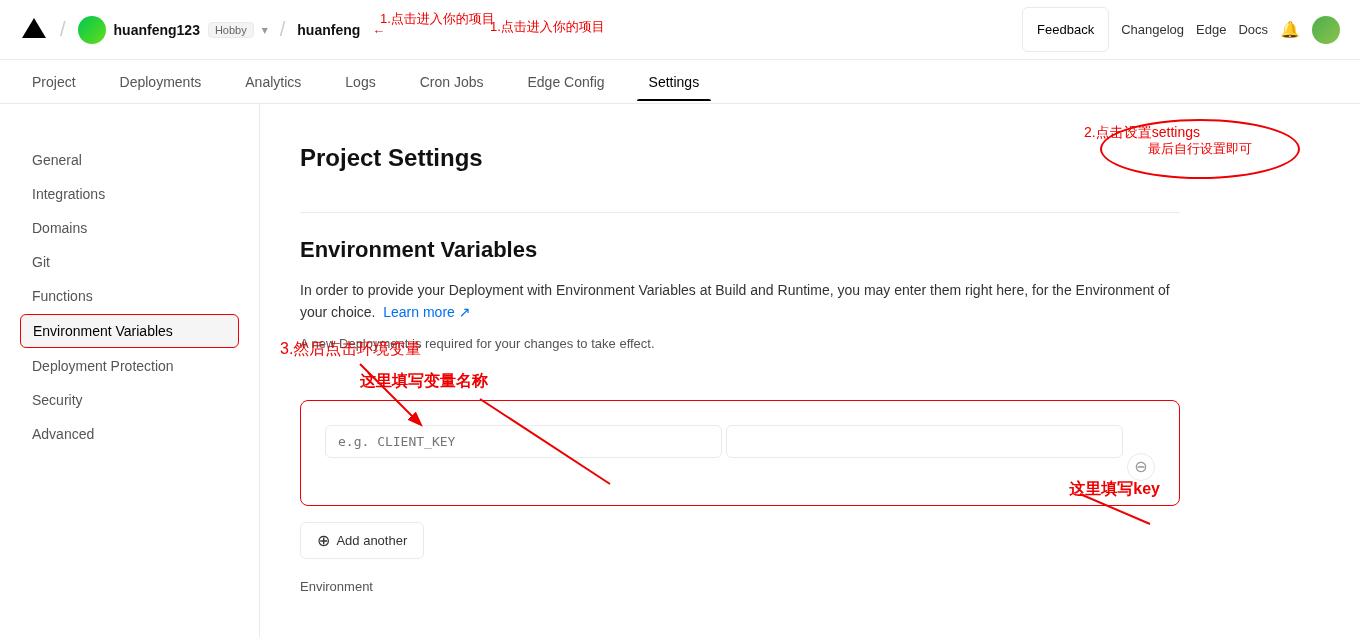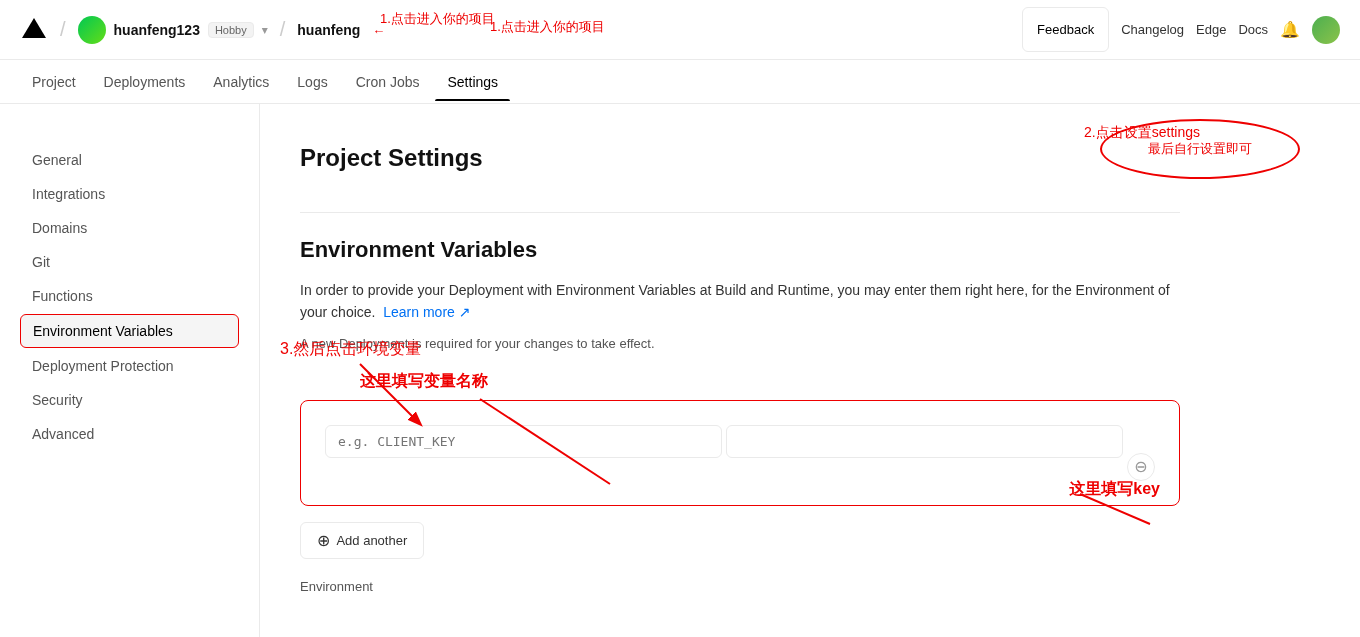--- a/index.html
+++ b/index.html
@@ -19,21 +19,21 @@
     .project-name { font-weight: 600; font-size: 14px; }
     .header-right { display: flex; align-items: center; gap: 12px; }
     .btn-feedback { border: 1px solid #eaeaea; border-radius: 6px; padding: 14px 14px; font-size: 13px; cursor: pointer; background: #fff; }
     .header-link { font-size: 13px; color: #333; text-decoration: none; cursor: pointer; }
     .bell-icon { font-size: 16px; color: #666; cursor: pointer; }
     .user-avatar { width: 28px; height: 28px; border-radius: 50%; background: linear-gradient(135deg, #4caf50, #8bc34a); cursor: pointer; }
 
     
     .nav-bar {
       display: flex; align-items: center; padding: 0 20px; height: 44px;
-      border-bottom: 1px solid #eaeaea; gap: 4px;
+      border-bottom: 1px solid #eaeaea; gap: 20px;
     }
     .nav-item { padding: 10px 12px; font-size: 14px; color: #555; text-decoration: none; cursor: pointer; position: relative; }
     .nav-item.active { color: #000; font-weight: 500; }
     .nav-item.active::after { content: ''; position: absolute; bottom: -1px; left: 0; right: 0; height: 2px; background: #000; border-radius: 2px 2px 0 0; }
 
     
     .main { display: flex; padding: 0; min-height: calc(100vh - 104px); }
 
     
     .sidebar { width: 260px; padding: 40px 20px; border-right: 1px solid #eaeaea; flex-shrink: 0; }
@@ -105,20 +105,21 @@
 <div style="position:relative; height:0; overflow:visible;">
   <div style="position:absolute; top:-50px; left:380px; color:#e00; font-size:13px; white-space:nowrap;">1.点击进入你的项目</div>
 </div>
 
 <nav class="nav-bar">
   <a class="nav-item">Project</a>
   <a class="nav-item">Deployments</a>
   <a class="nav-item">Analytics</a>
   <a class="nav-item">Logs</a>
   <a class="nav-item">Cron Jobs</a>
+  <a class="nav-item">Edge Config</a>
   <a class="nav-item active">Settings</a>
 </nav>
 
 <div class="main">
 
   <aside class="sidebar">
     <div class="sidebar-item">General</div>
     <div class="sidebar-item">Integrations</div>
     <div class="sidebar-item">Domains</div>
     <div class="sidebar-item">Git</div>

